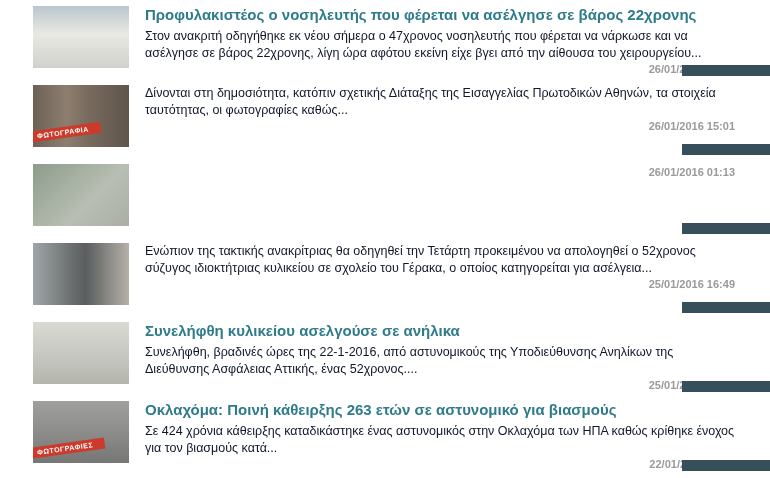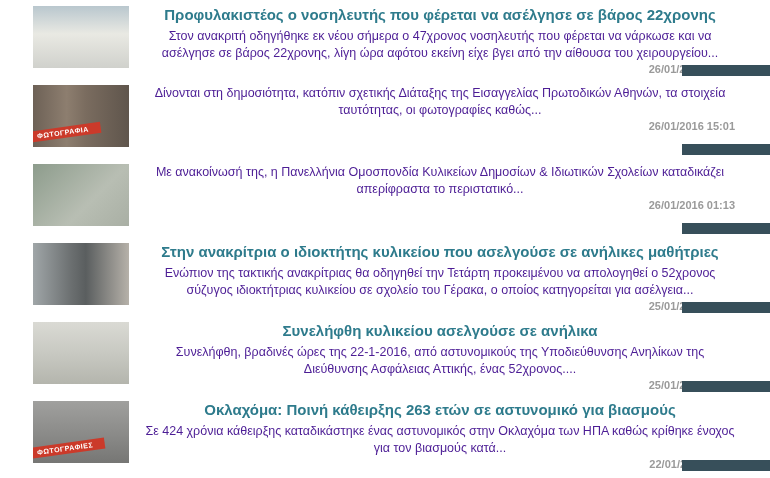--- a/index.html
+++ b/index.html
@@ -54,35 +54,34 @@
     padding: 2px 12px;
     transform: rotate(-8deg);
     white-space: nowrap;
   }
   .content {
     margin-left: 16px;
     flex: 1;
     min-width: 0;
     display: flex;
     flex-direction: column;
-    text-align: center;
   }
   .headline {
     margin: 0 0 5px 0;
     font-size: 15px;
     line-height: 1.15;
     font-weight: bold;
     color: #2e7b8c;
     cursor: pointer;
   }
   .summary {
     margin: 0;
     font-size: 12.5px;
     line-height: 1.32;
-    color: #4c1d95;
+    color: #0f172a;
   }
   .timestamp {
     margin-top: 2px;
     align-self: flex-end;
     font-size: 11px;
     font-weight: bold;
     color: #9a9a9a;
   }
   .accent-bar {
     position: absolute;
@@ -120,32 +119,30 @@
         <span class="timestamp">26/01/2016 15:01</span>
       </div>
     </div>
     <div class="accent-bar"></div>
   </article>
 
   <article class="news-item">
     <div class="news-item-inner">
       <div class="thumb thumb-3"></div>
       <div class="content">
-        <p class="summary">Με ανακοίνωσή της, η Πανελλήνια Ομοσπονδία Κυλικείων Δημοσίων &amp; Ιδιωτικών Σχολείων καταδικάζει απερίφραστα το περιστατικό...</p>
         <span class="timestamp">26/01/2016 01:13</span>
       </div>
     </div>
     <div class="accent-bar"></div>
   </article>
 
   <article class="news-item">
     <div class="news-item-inner">
       <div class="thumb thumb-4"></div>
       <div class="content">
-        <h2 class="headline">Στην ανακρίτρια ο ιδιοκτήτης κυλικείου που ασελγούσε σε ανήλικες μαθήτριες</h2>
         <p class="summary">Ενώπιον της τακτικής ανακρίτριας θα οδηγηθεί την Τετάρτη προκειμένου να απολογηθεί ο 52χρονος σύζυγος ιδιοκτήτριας κυλικείου σε σχολείο του Γέρακα, ο οποίος κατηγορείται για ασέλγεια...</p>
         <span class="timestamp">25/01/2016 16:49</span>
       </div>
     </div>
     <div class="accent-bar"></div>
   </article>
 
   <article class="news-item">
     <div class="news-item-inner">
       <div class="thumb thumb-5"></div>

